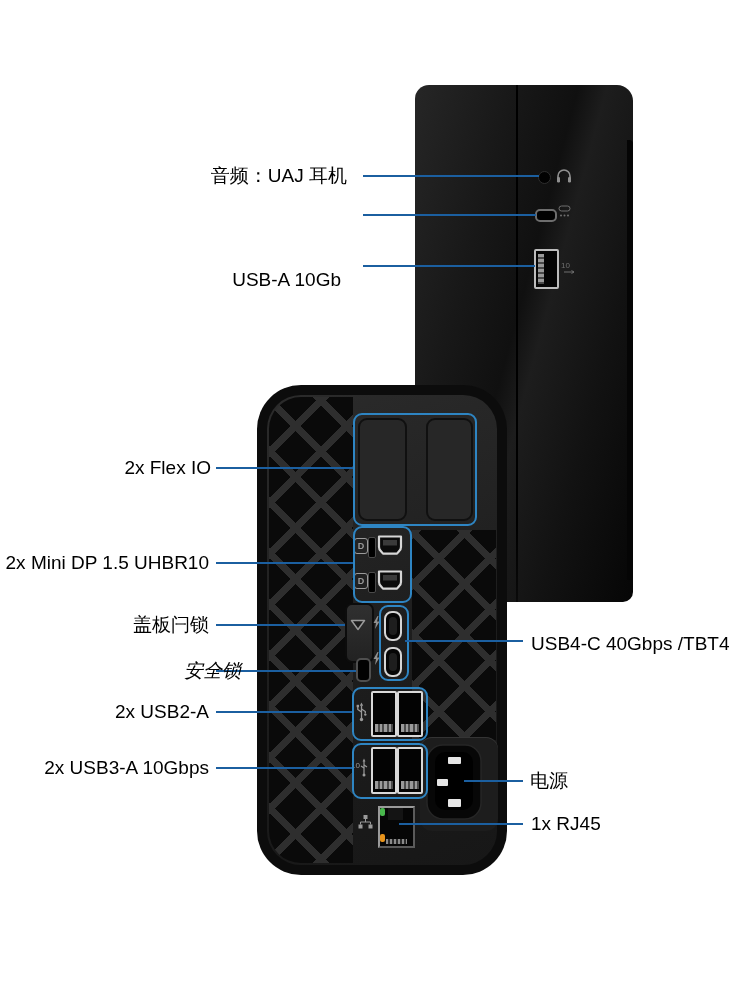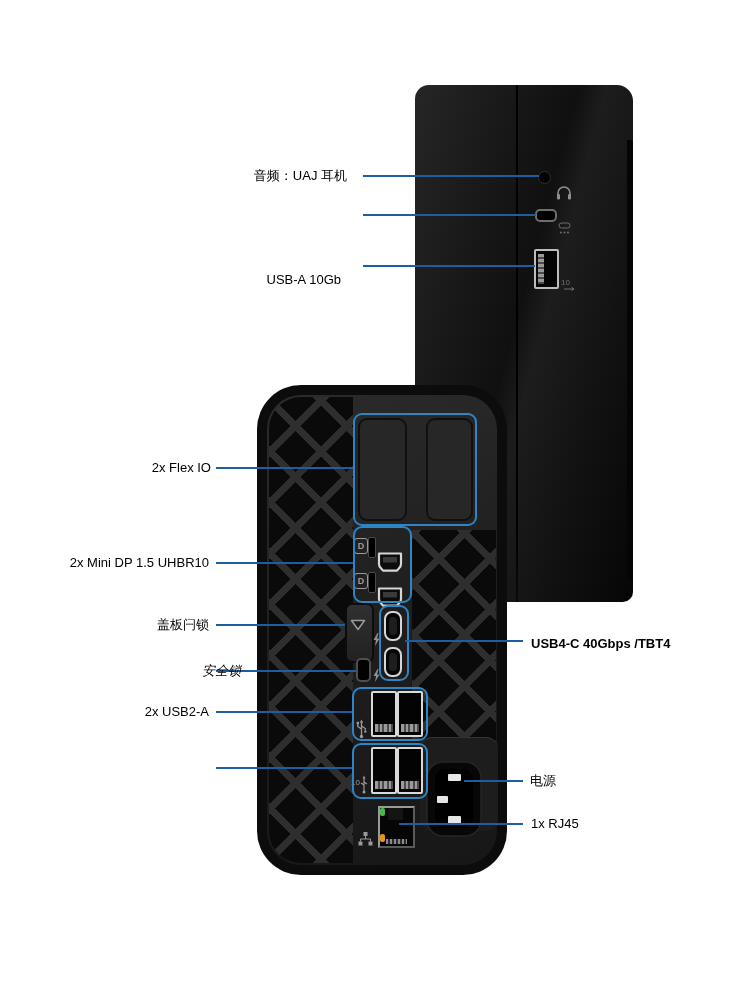--- a/index.html
+++ b/index.html
@@ -1,19 +1,19 @@
 <!DOCTYPE html>
 <html><head>
 <meta charset="utf-8">
 <style>
   html,body{margin:0;padding:0;background:#ffffff;}
   .scene{position:relative;width:750px;height:983px;background:#ffffff;overflow:hidden;
          font-family:"Liberation Sans",sans-serif;}
   
-  .label{position:absolute;font-size:13px;line-height:1.2;color:#000;white-space:nowrap;
+  .label{position:absolute;font-size:19px;line-height:1.2;color:#000;white-space:nowrap;
          transform:translateY(-50%);}
   .label.r{text-align:right;}
   .line{position:absolute;height:2px;background:#1b5fa0;}
   
   .tower{position:absolute;left:415px;top:85px;width:218px;height:517px;
          border-radius:14px 16px 10px 10px;
          background:linear-gradient(105deg,#262626 0%,#181818 28%,#101010 46%,#1d1d1d 54%,#121212 74%,#060606 100%);}
   .tower-seam{position:absolute;left:101px;top:0;width:2px;height:100%;
               background:linear-gradient(#000,#000 85%,#0a0a0a);}
   .tower-side{position:absolute;right:0;top:55px;width:6px;height:440px;background:#050505;border-radius:0 4px 4px 0;}
@@ -55,21 +55,21 @@
   .led.orange{background:#e8941c;}
   
   .jack{position:absolute;left:538px;top:171px;width:11px;height:11px;border-radius:50%;
         background:#020202;border:1px solid #2e2e2e;}
   .fusbc{position:absolute;left:535px;top:209px;width:18px;height:9px;border-radius:5px;
          background:#020202;border:2px solid #6e6e6e;}
   .fusba{position:absolute;left:534px;top:249px;width:21px;height:36px;background:#050505;
          border:2px solid #bdbdbd;border-radius:2px;}
   .fusba .tongue{position:absolute;left:2px;top:3px;bottom:3px;width:6px;
                  background:repeating-linear-gradient(#9a9a9a 0 3px,#4a4a4a 3px 5px);}
-  .icon{position:absolute;margin-top:17px;}
+  .icon{position:absolute;}
 </style>
 </head>
 <body>
 
 <div class="scene">
 
   <div class="tower">
     <div class="tower-seam"></div>
     <div class="tower-side"></div>
   </div>
@@ -241,18 +241,19 @@
   <div class="line" style="left:399px;top:823px;width:124px;"></div>
 
   <div class="label r" style="right:403px;top:176px;">音频：UAJ 耳机</div>
   <div class="label r" style="right:409px;top:280px;">USB-A 10Gb</div>
 
   <div class="label r" style="right:539px;top:468px;">2x Flex IO</div>
   <div class="label r" style="right:541px;top:563px;">2x Mini DP 1.5 UHBR10</div>
   <div class="label r" style="right:541px;top:625px;">盖板闩锁</div>
   <div class="label r" style="right:509px;top:671px;font-style:italic;">安全锁</div>
   <div class="label r" style="right:541px;top:712px;">2x USB2-A</div>
-
-  <div class="label" style="left:531px;top:644px;font-weight:bold;">USB4-C 40Gbps /TBT4</div>
+  <div class="label r" style="right:541px;top:768px;">2x USB3-A 10Gbps</div>
+
+  <div class="label" style="left:531px;top:644px;">USB4-C 40Gbps /TBT4</div>
   <div class="label" style="left:530px;top:781px;text-align:right;">电源</div>
   <div class="label" style="left:531px;top:824px;">1x RJ45</div>
 
 </div>
 
 </body></html>

